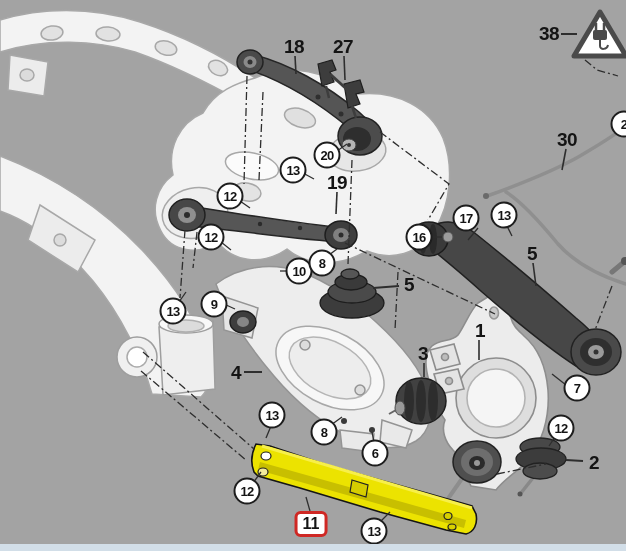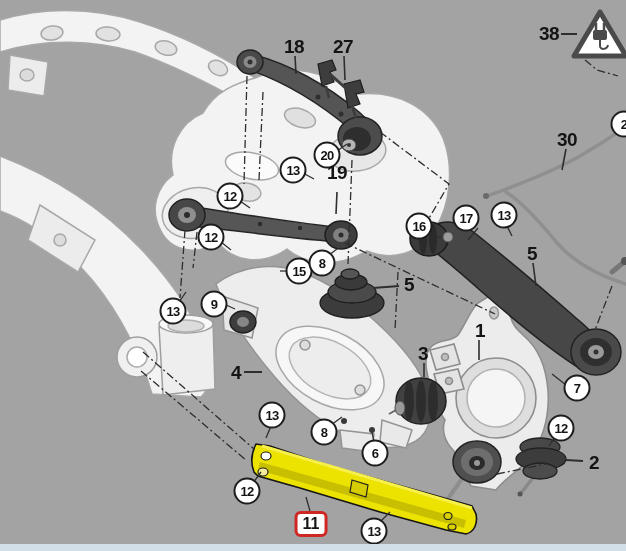--- a/index.html
+++ b/index.html
@@ -243,30 +243,30 @@
     <path d="M583,461 L566,460" stroke-width="2"></path>
   </g>
 </svg>
 
 <div class="labels">
       <div class="label plain" style="left: 294px; top: 46px;">18</div>
       <div class="label plain" style="left: 343px; top: 46px;">27</div>
       <div class="label plain" style="left: 549px; top: 33px;">38</div>
       <div class="label circled" style="left: 327px; top: 155px;">20</div>
       <div class="label circled" style="left: 293px; top: 170px;">13</div>
-      <div class="label plain" style="left: 337px; top: 172px; text-align: right;">19</div>
+      <div class="label plain" style="left: 337px; top: 182px; text-align: right;">19</div>
       <div class="label plain" style="left: 567px; top: 139px;">30</div>
       <div class="label circled-partial" style="left: 624px; top: 124px;">2</div>
       <div class="label circled" style="left: 230px; top: 196px;">12</div>
       <div class="label circled" style="left: 211px; top: 237px;">12</div>
       <div class="label circled" style="left: 466px; top: 218px;">17</div>
       <div class="label circled" style="left: 504px; top: 215px;">13</div>
-      <div class="label circled" style="left: 419px; top: 226px; text-align: center;">16</div>
+      <div class="label circled" style="left: 419px; top: 237px; text-align: center;">16</div>
       <div class="label plain" style="left: 532px; top: 253px;">5</div>
-      <div class="label circled" style="left: 299px; top: 271px;">15</div>
+      <div class="label circled" style="left: 299px; top: 271px;">10</div>
       <div class="label circled" style="left: 322px; top: 263px;">8</div>
       <div class="label plain" style="left: 409px; top: 284px;">5</div>
       <div class="label circled" style="left: 214px; top: 304px;">9</div>
       <div class="label circled" style="left: 173px; top: 311px;">13</div>
       <div class="label plain" style="left: 480px; top: 330px;">1</div>
       <div class="label plain" style="left: 423px; top: 353px;">3</div>
       <div class="label plain" style="left: 236px; top: 372px;">4</div>
       <div class="label circled" style="left: 577px; top: 388px;">7</div>
       <div class="label circled" style="left: 272px; top: 415px;">13</div>
       <div class="label circled" style="left: 324px; top: 432px;">8</div>

